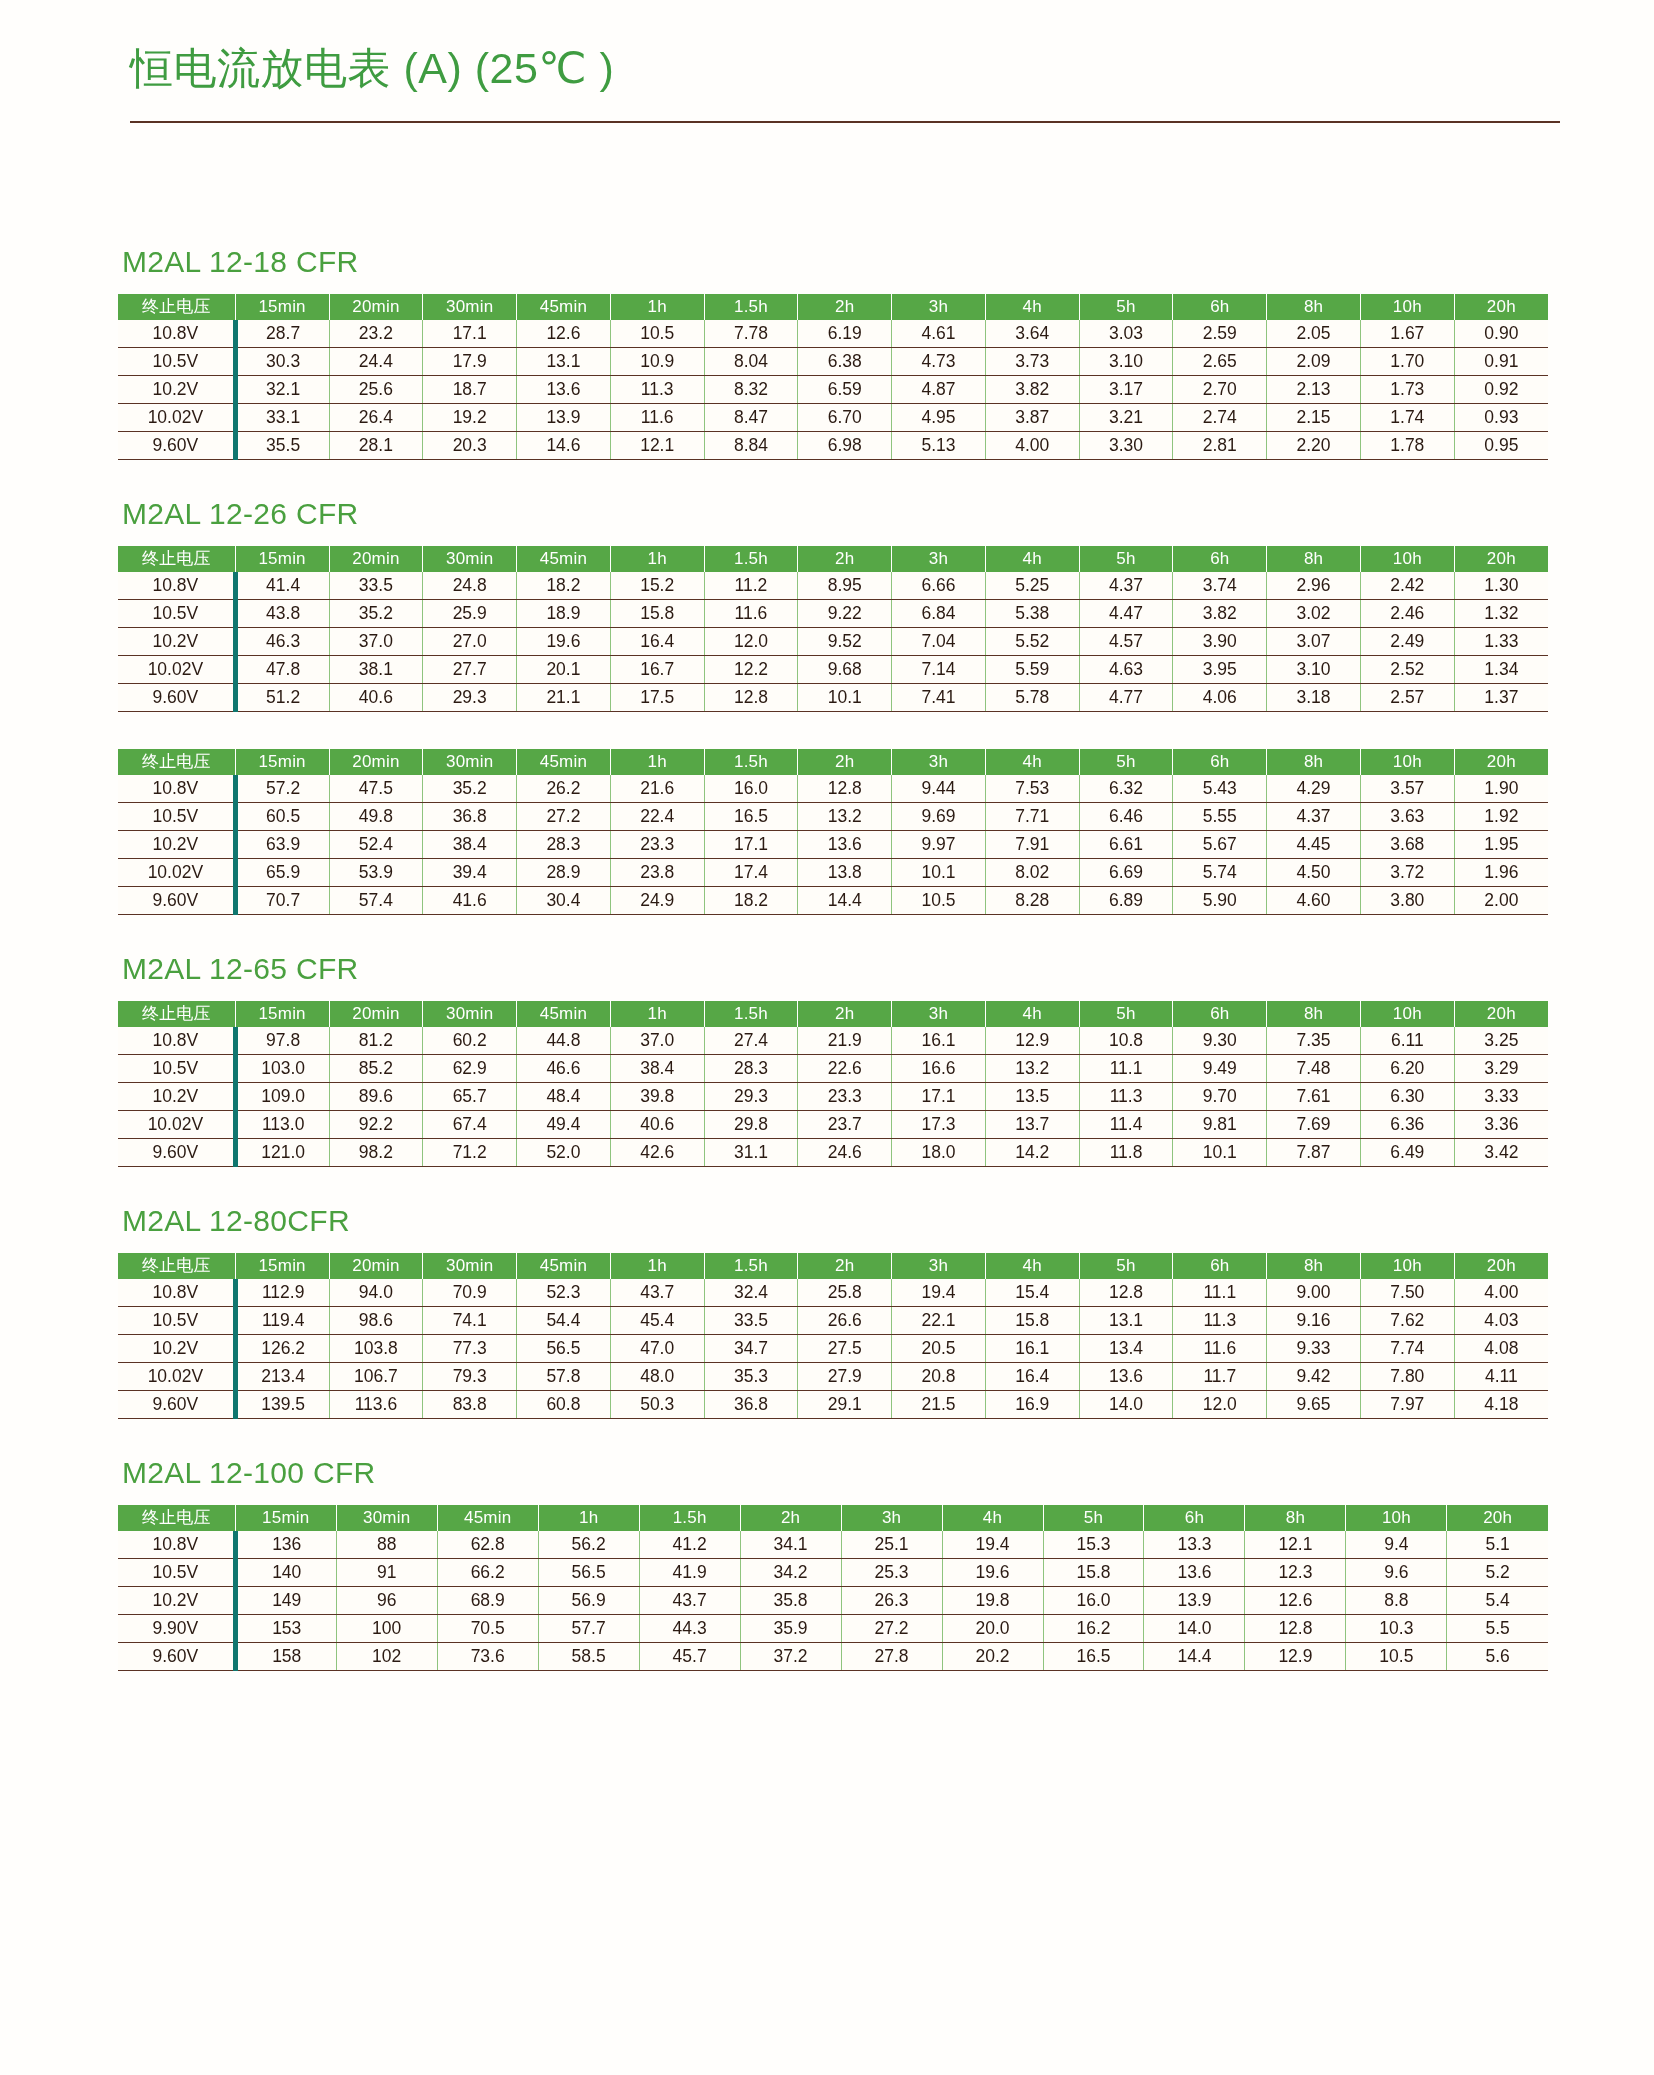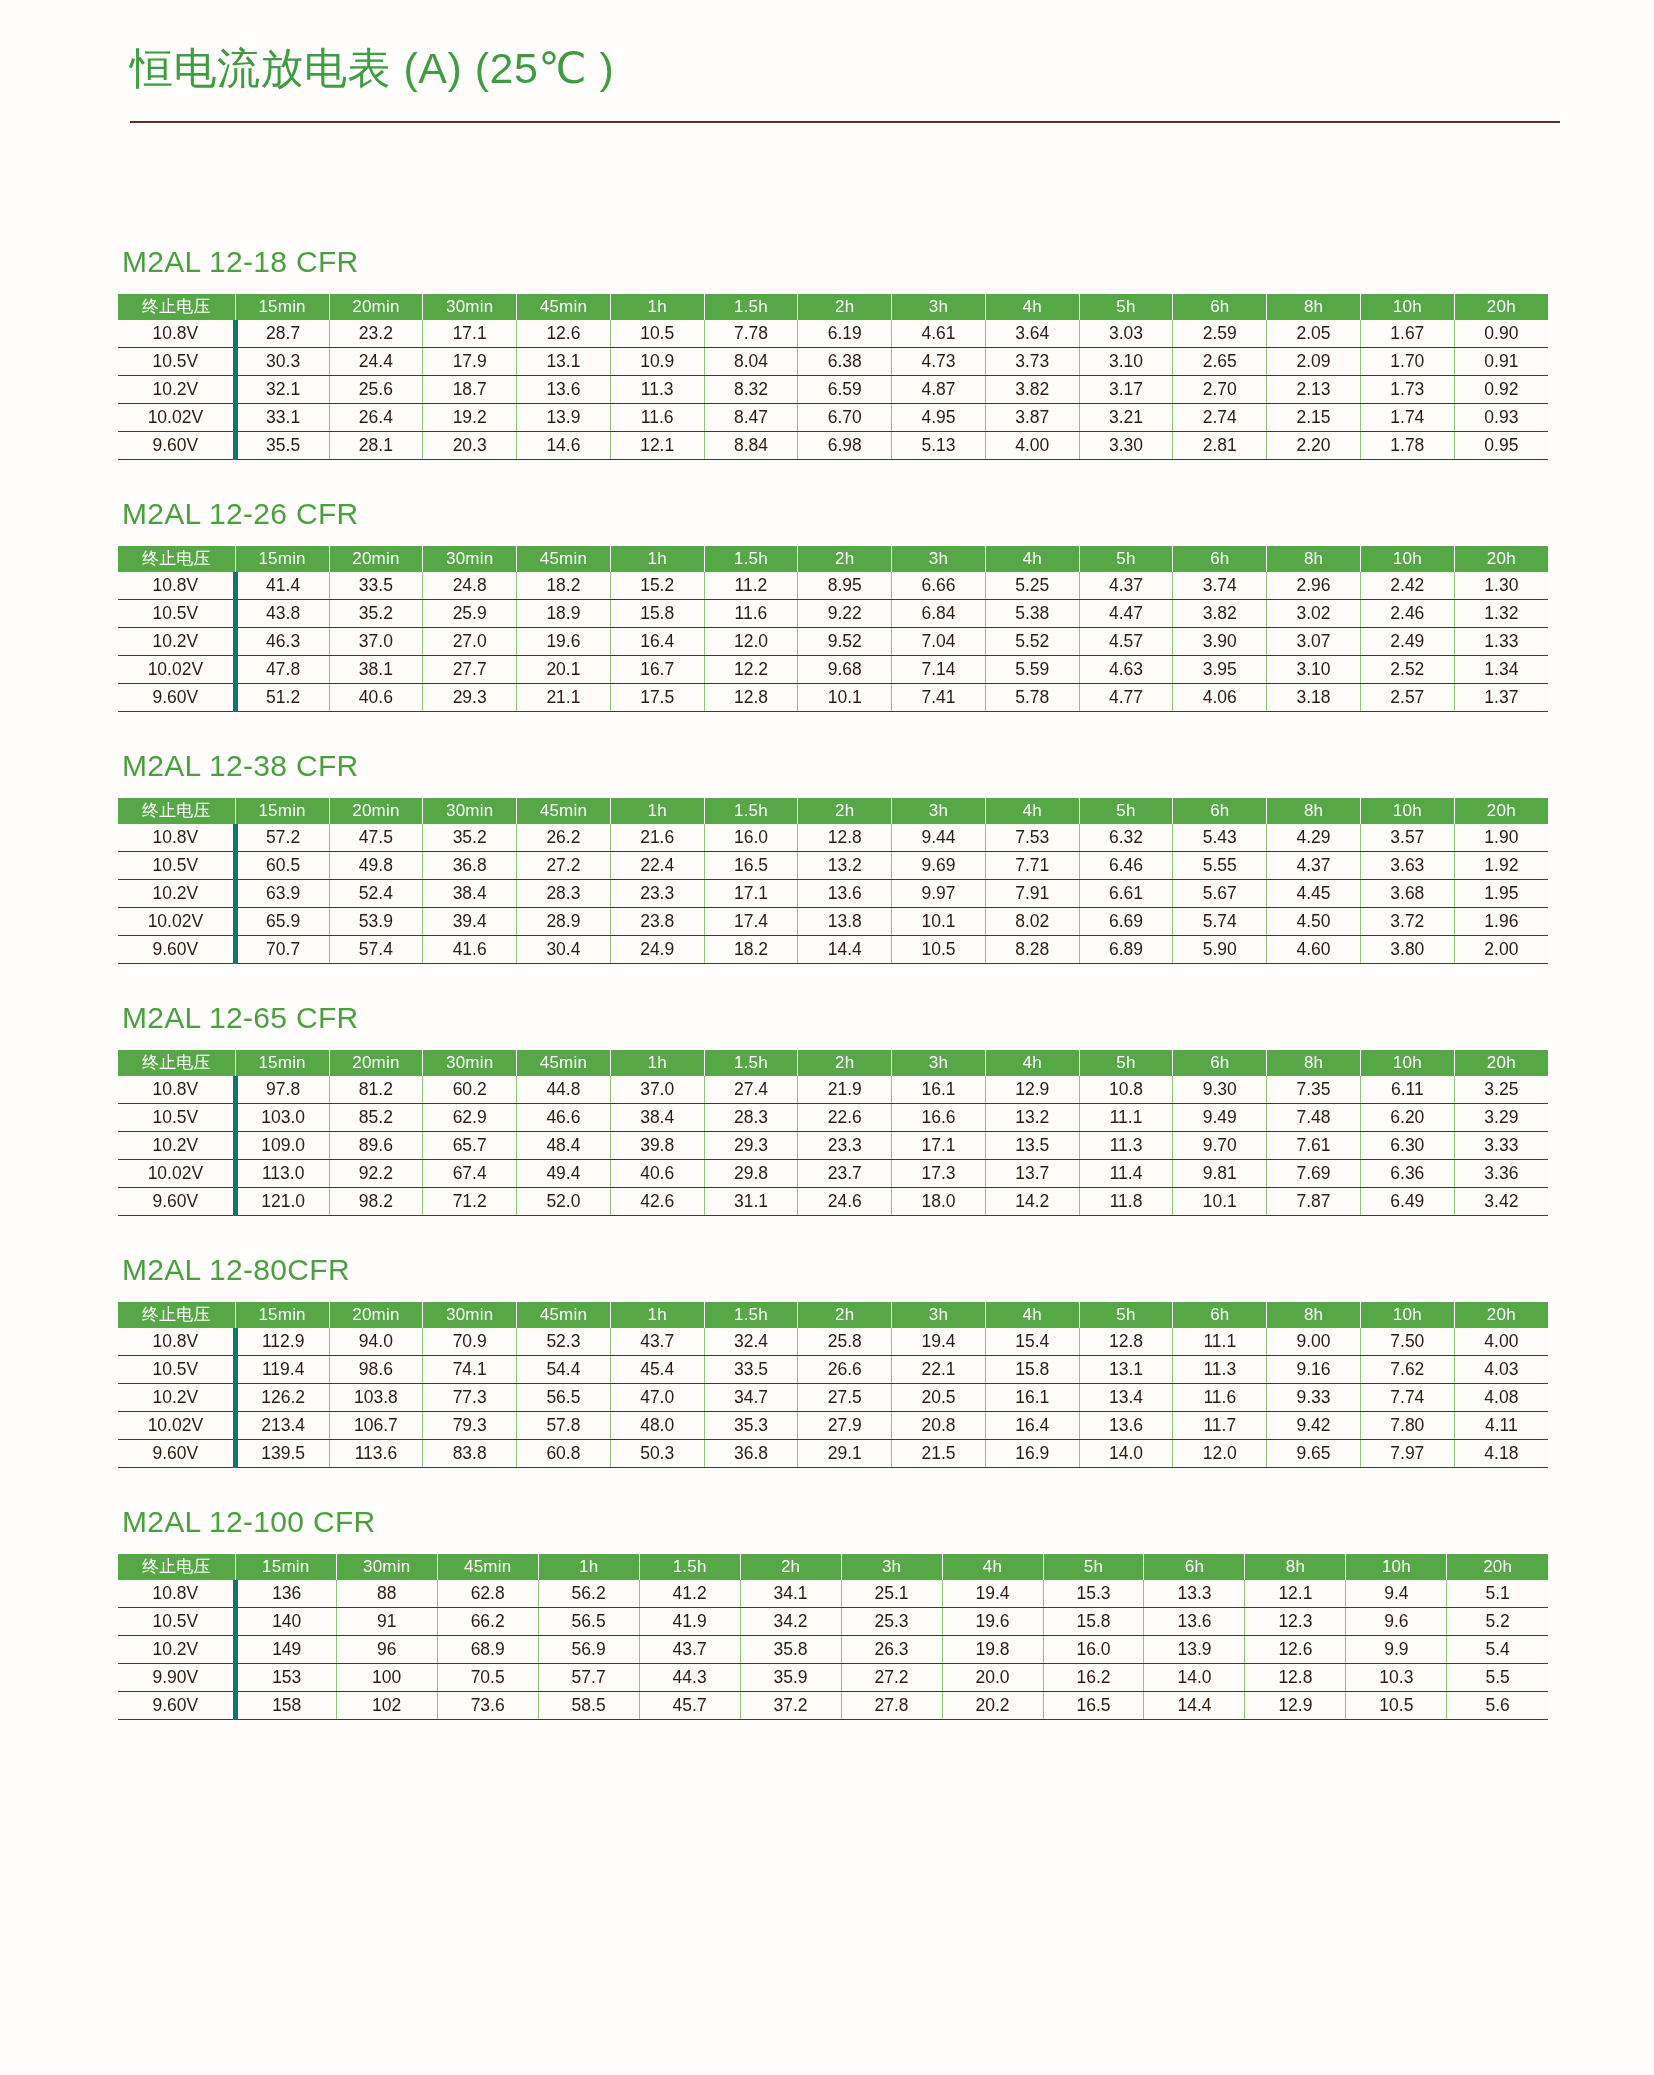--- a/index.html
+++ b/index.html
@@ -375,21 +375,20 @@
               <td>4.77</td>
               <td>4.06</td>
               <td>3.18</td>
               <td>2.57</td>
               <td>1.37</td>
             </tr>
           </tbody>
         </table>
       </div>
       <div class="section">
-        <div class="model-name">M2AL 12-38 CFR</div>
         <table class="discharge">
           <colgroup>
             <col style="width: 8.2%;">
             <col style="width: 6.55714%;">
             <col style="width: 6.55714%;">
             <col style="width: 6.55714%;">
             <col style="width: 6.55714%;">
             <col style="width: 6.55714%;">
             <col style="width: 6.55714%;">
             <col style="width: 6.55714%;">
@@ -841,21 +840,21 @@
               <td>96</td>
               <td>68.9</td>
               <td>56.9</td>
               <td>43.7</td>
               <td>35.8</td>
               <td>26.3</td>
               <td>19.8</td>
               <td>16.0</td>
               <td>13.9</td>
               <td>12.6</td>
-              <td>9.9</td>
+              <td>8.8</td>
               <td>5.4</td>
             </tr>
             <tr>
               <td class="voltage-cell">9.90V</td>
               <td>153</td>
               <td>100</td>
               <td>70.5</td>
               <td>57.7</td>
               <td>44.3</td>
               <td>35.9</td>

